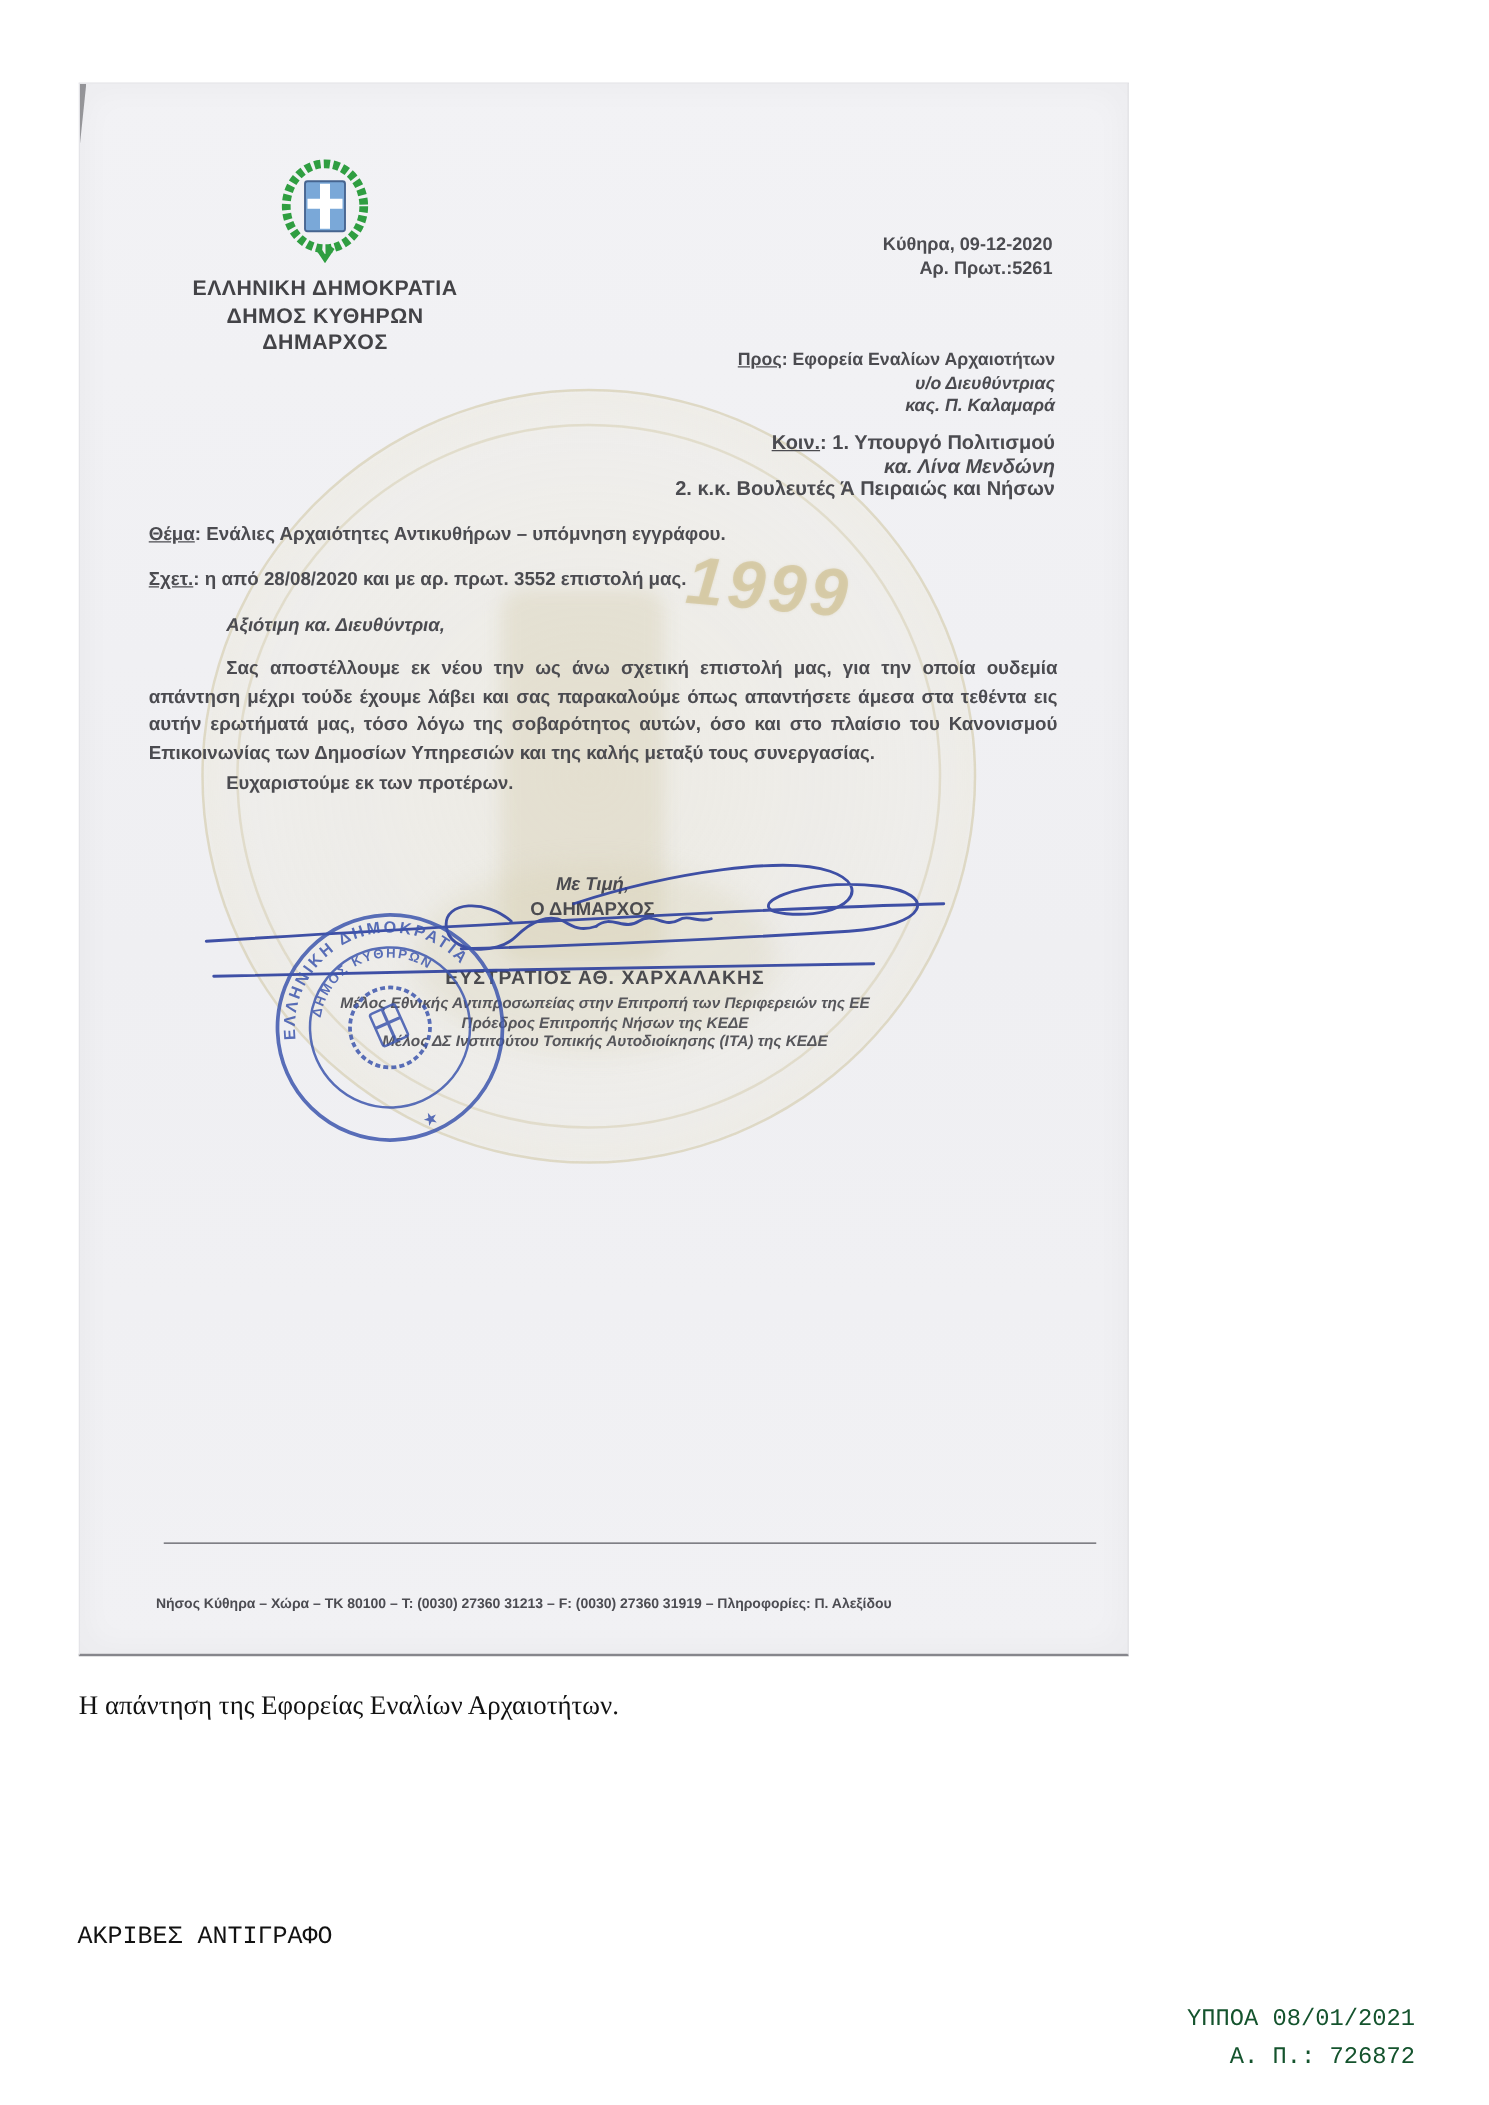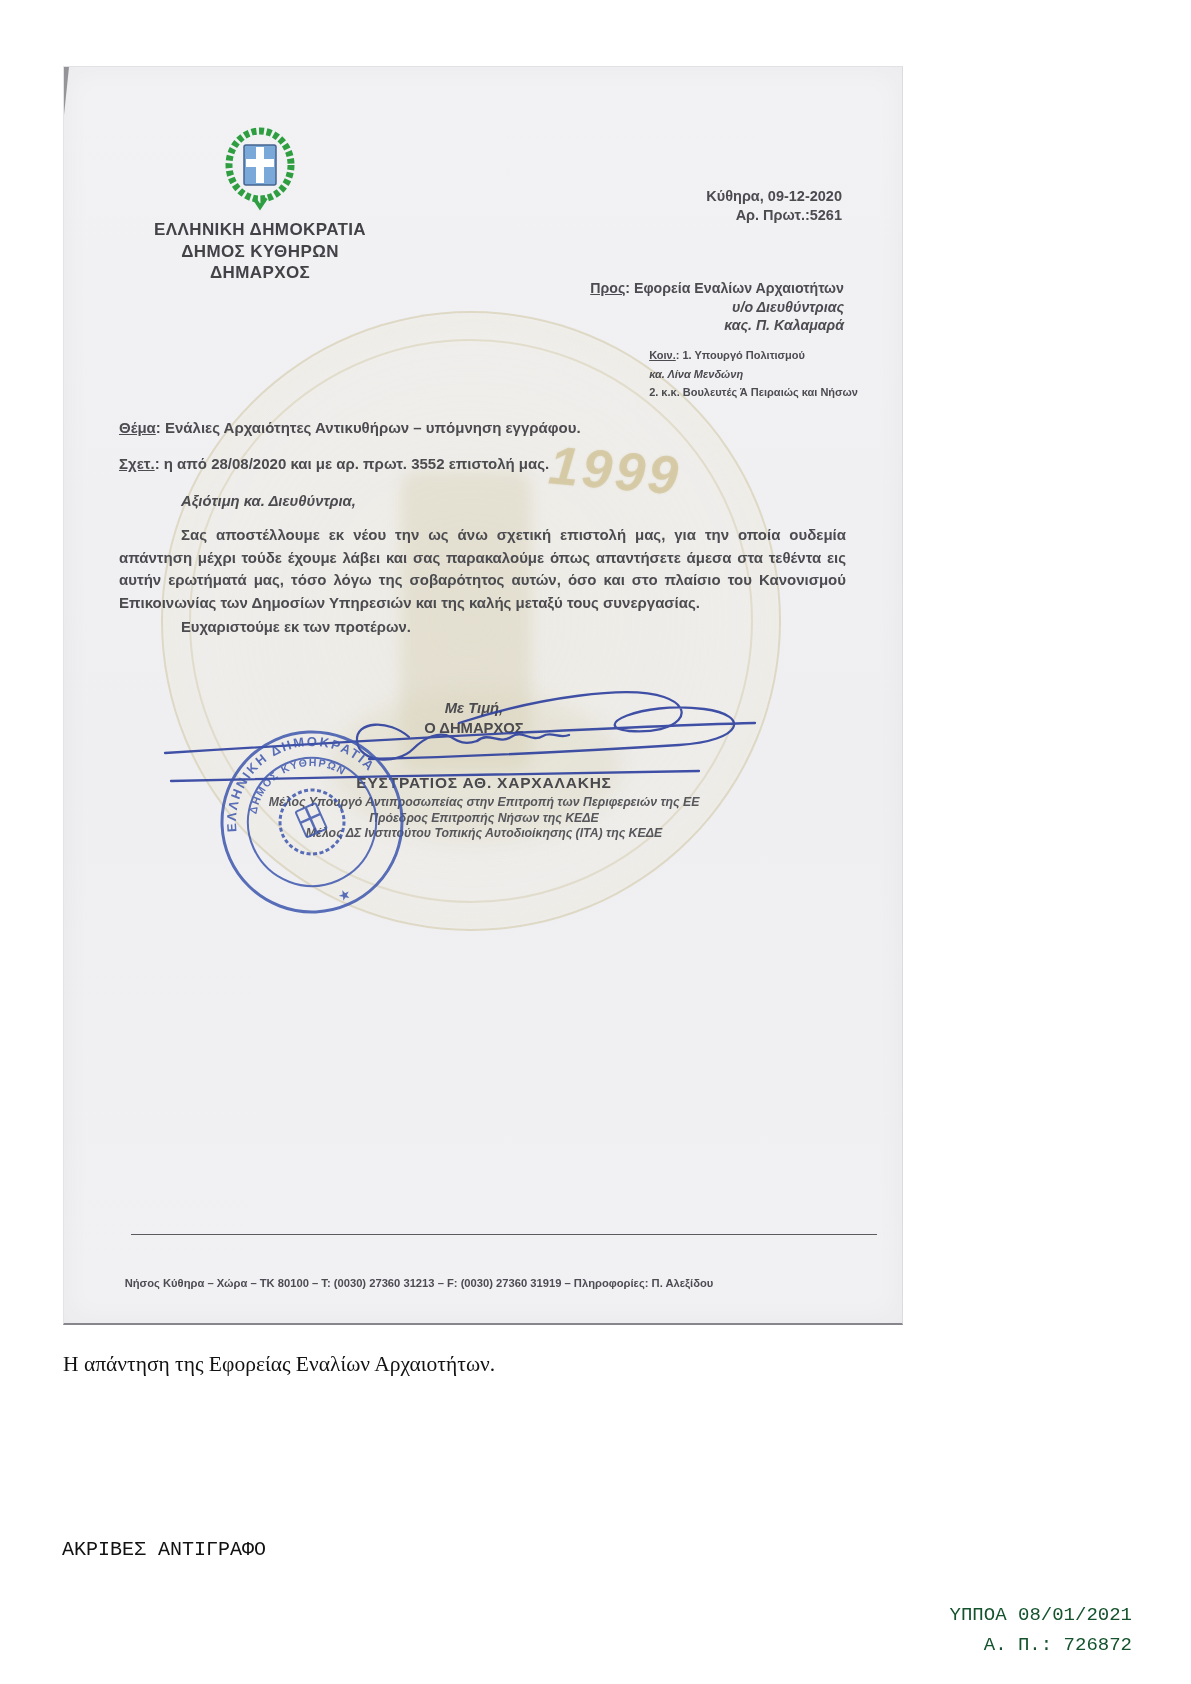--- a/index.html
+++ b/index.html
@@ -36,21 +36,21 @@
     color:rgba(205,190,142,.60);transform:rotate(5deg);letter-spacing:3px;
     text-shadow:0 0 2px rgba(205,190,142,.35);
   }
   
   .letterhead{position:absolute;left:40px;top:58px;width:312px;text-align:center;}
   .letterhead .emblem{display:inline-block;}
   .letterhead .org{font-size:17px;line-height:21.5px;letter-spacing:.4px;color:#434347;}
   
   .date-block{position:absolute;right:60px;top:120px;text-align:right;font-size:14.5px;line-height:19px;margin-left:15px;}
   .to-block{position:absolute;right:58px;top:212px;text-align:right;font-size:14.2px;line-height:18.5px;}
-  .cc-block{position:absolute;right:44px;top:279px;text-align:left;font-size:11px;line-height:18.5px;}
+  .cc-block{position:absolute;right:58px;top:279px;text-align:right;font-size:16px;line-height:18.5px;}
   .it{font-style:italic;}
   .u{text-decoration:underline;}
   
   .subject-line{position:absolute;left:55px;top:352px;width:730px;font-size:15px;}
   .ref-line{position:absolute;left:55px;top:388px;width:730px;font-size:15px;}
   .salutation{position:absolute;left:117px;top:426px;font-size:14.8px;font-style:italic;}
   .body-par{
     position:absolute;left:55px;top:457px;width:727px;font-size:15px;line-height:22.6px;
     text-align:justify;text-indent:62px;
   }
@@ -165,21 +165,21 @@
       <text x="100" y="184" text-anchor="middle" fill="#3e57ae" font-size="12">★</text>
       <circle cx="100" cy="100" r="32" fill="none" stroke="#3e57ae" stroke-width="3" stroke-dasharray="4 2.5"></circle>
       <rect x="89" y="84" width="22" height="28" rx="2" fill="none" stroke="#3e57ae" stroke-width="2"></rect>
       <line x1="100" y1="84" x2="100" y2="112" stroke="#3e57ae" stroke-width="2.5"></line>
       <line x1="89" y1="96" x2="111" y2="96" stroke="#3e57ae" stroke-width="2.5"></line>
     </svg>
   </div>
 
   <div class="name-block">
     <div class="signer-name">ΕΥΣΤΡΑΤΙΟΣ ΑΘ. ΧΑΡΧΑΛΑΚΗΣ</div>
-    <div class="signer-title">Μέλος Υπουργό Αντιπροσωπείας στην Επιτροπή των Περιφερειών της ΕΕ</div>
+    <div class="signer-title">Μέλος Εθνικής Αντιπροσωπείας στην Επιτροπή των Περιφερειών της ΕΕ</div>
     <div class="signer-title">Πρόεδρος Επιτροπής Νήσων της ΚΕΔΕ</div>
     <div class="signer-title">Μέλος ΔΣ Ινστιτούτου Τοπικής Αυτοδιοίκησης (ΙΤΑ) της ΚΕΔΕ</div>
   </div>
 
   <div class="footer-rule"></div>
   <div class="footer-text">
     <div>Νήσος Κύθηρα – Χώρα – ΤΚ 80100 – Τ: (0030) 27360 31213 – F: (0030) 27360 31919 – Πληροφορίες: Π. Αλεξίδου</div>
     
   </div>
 </div>

